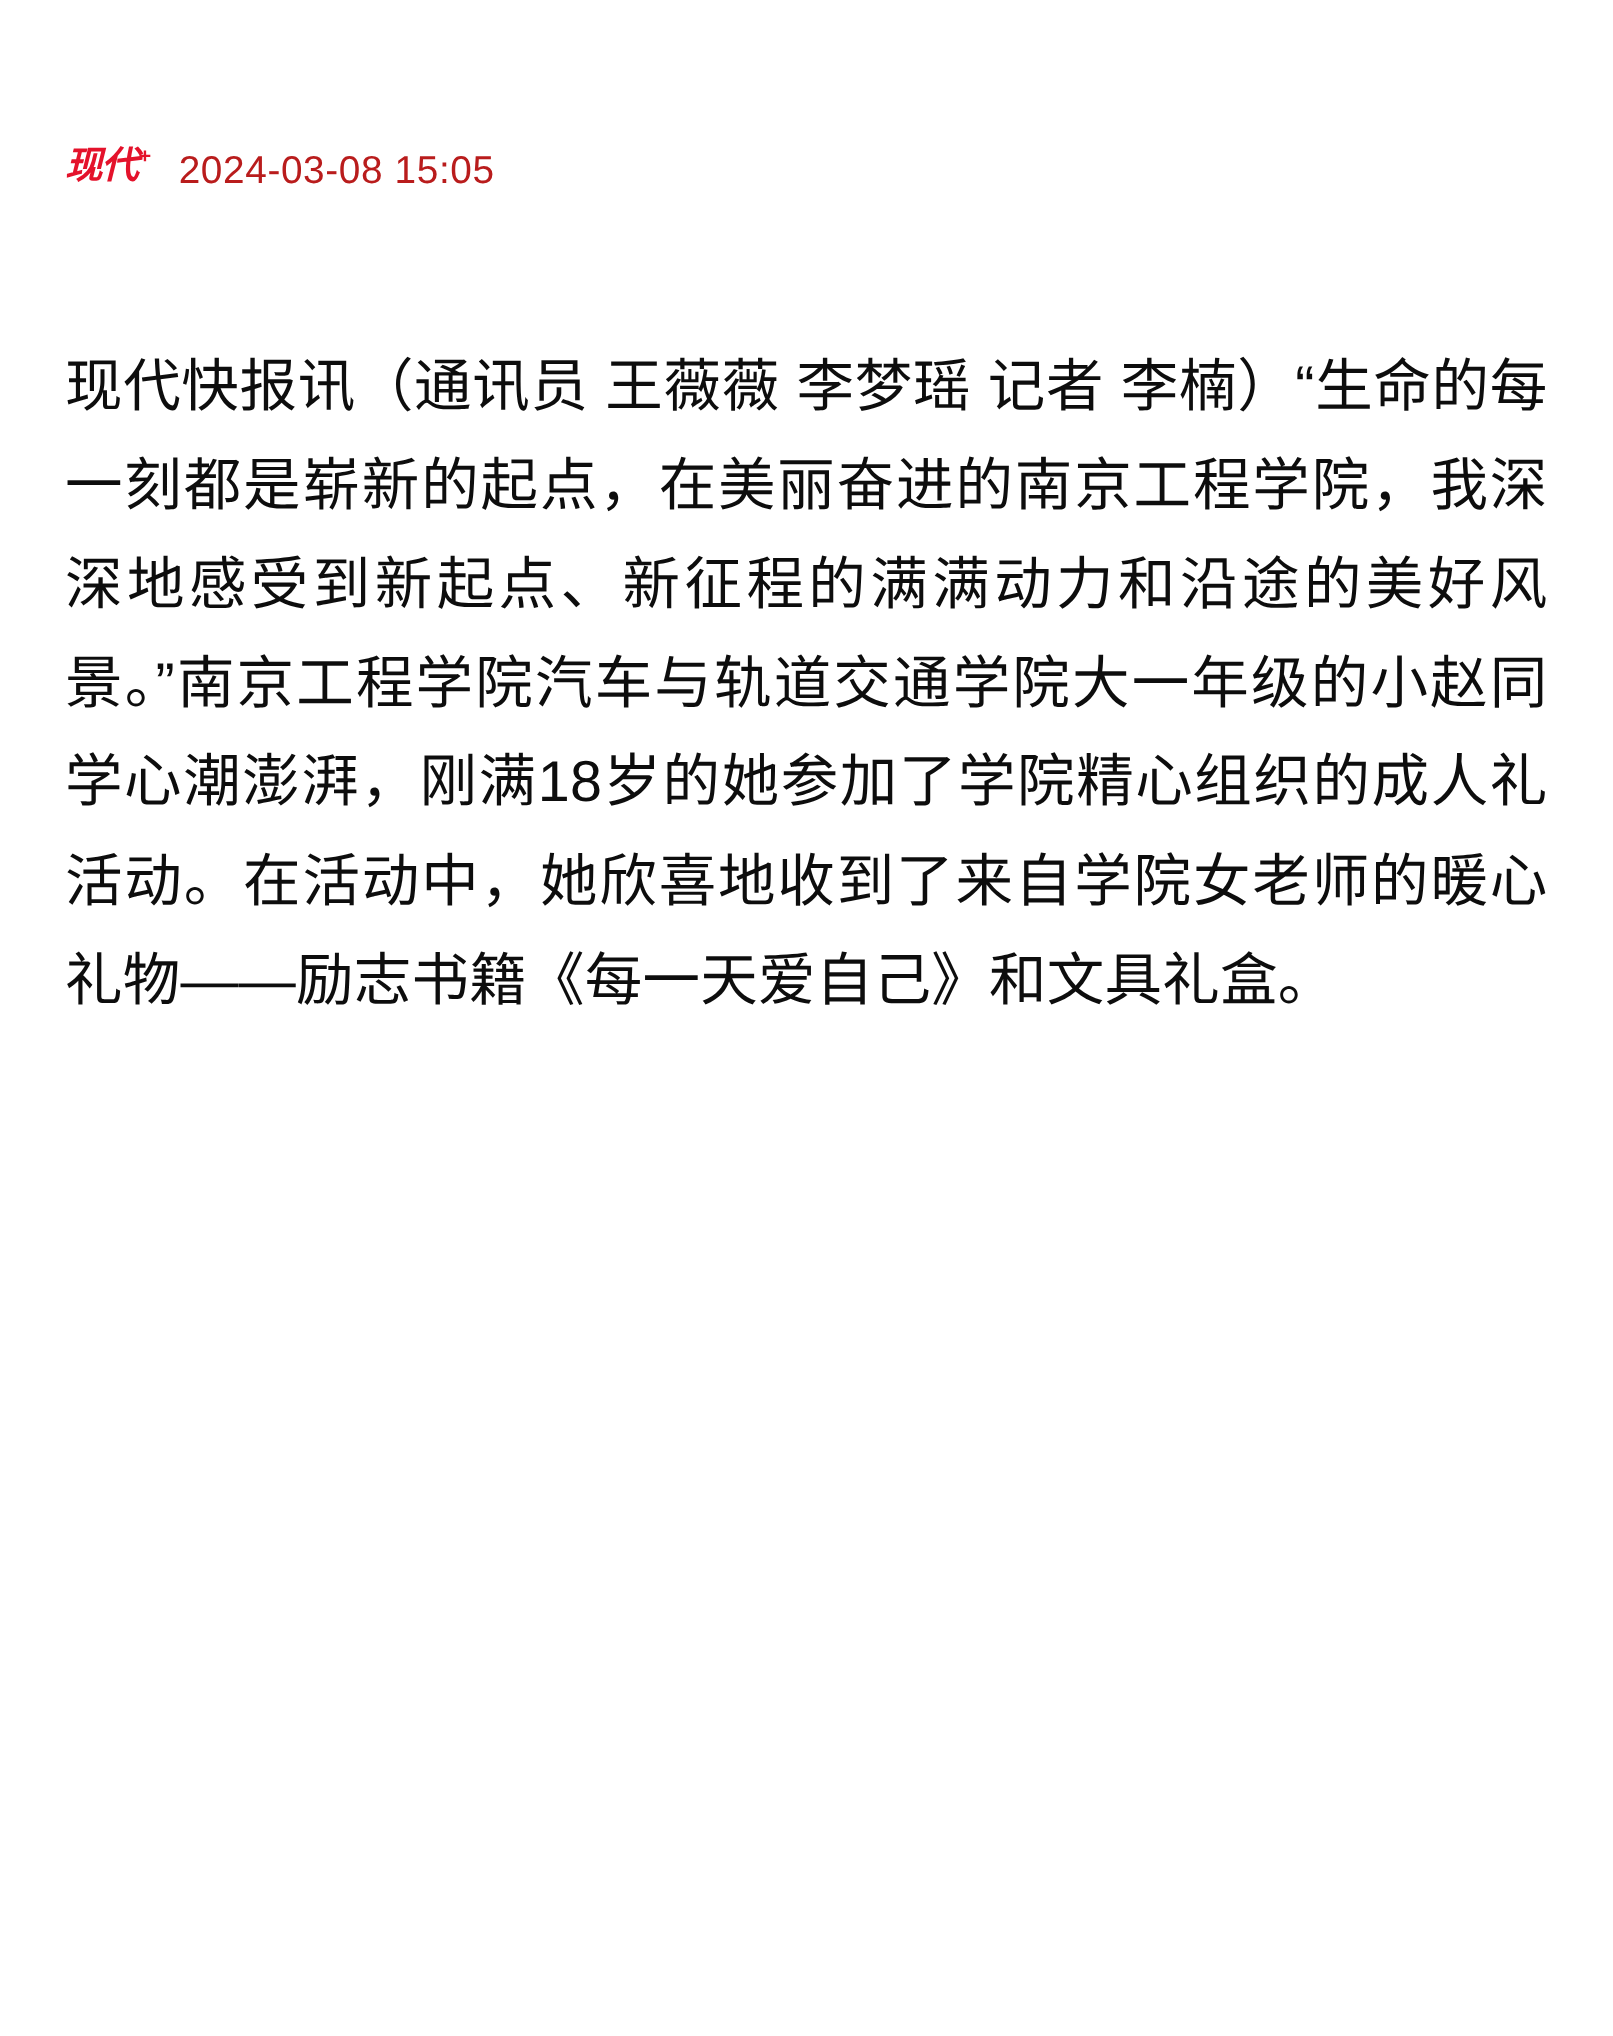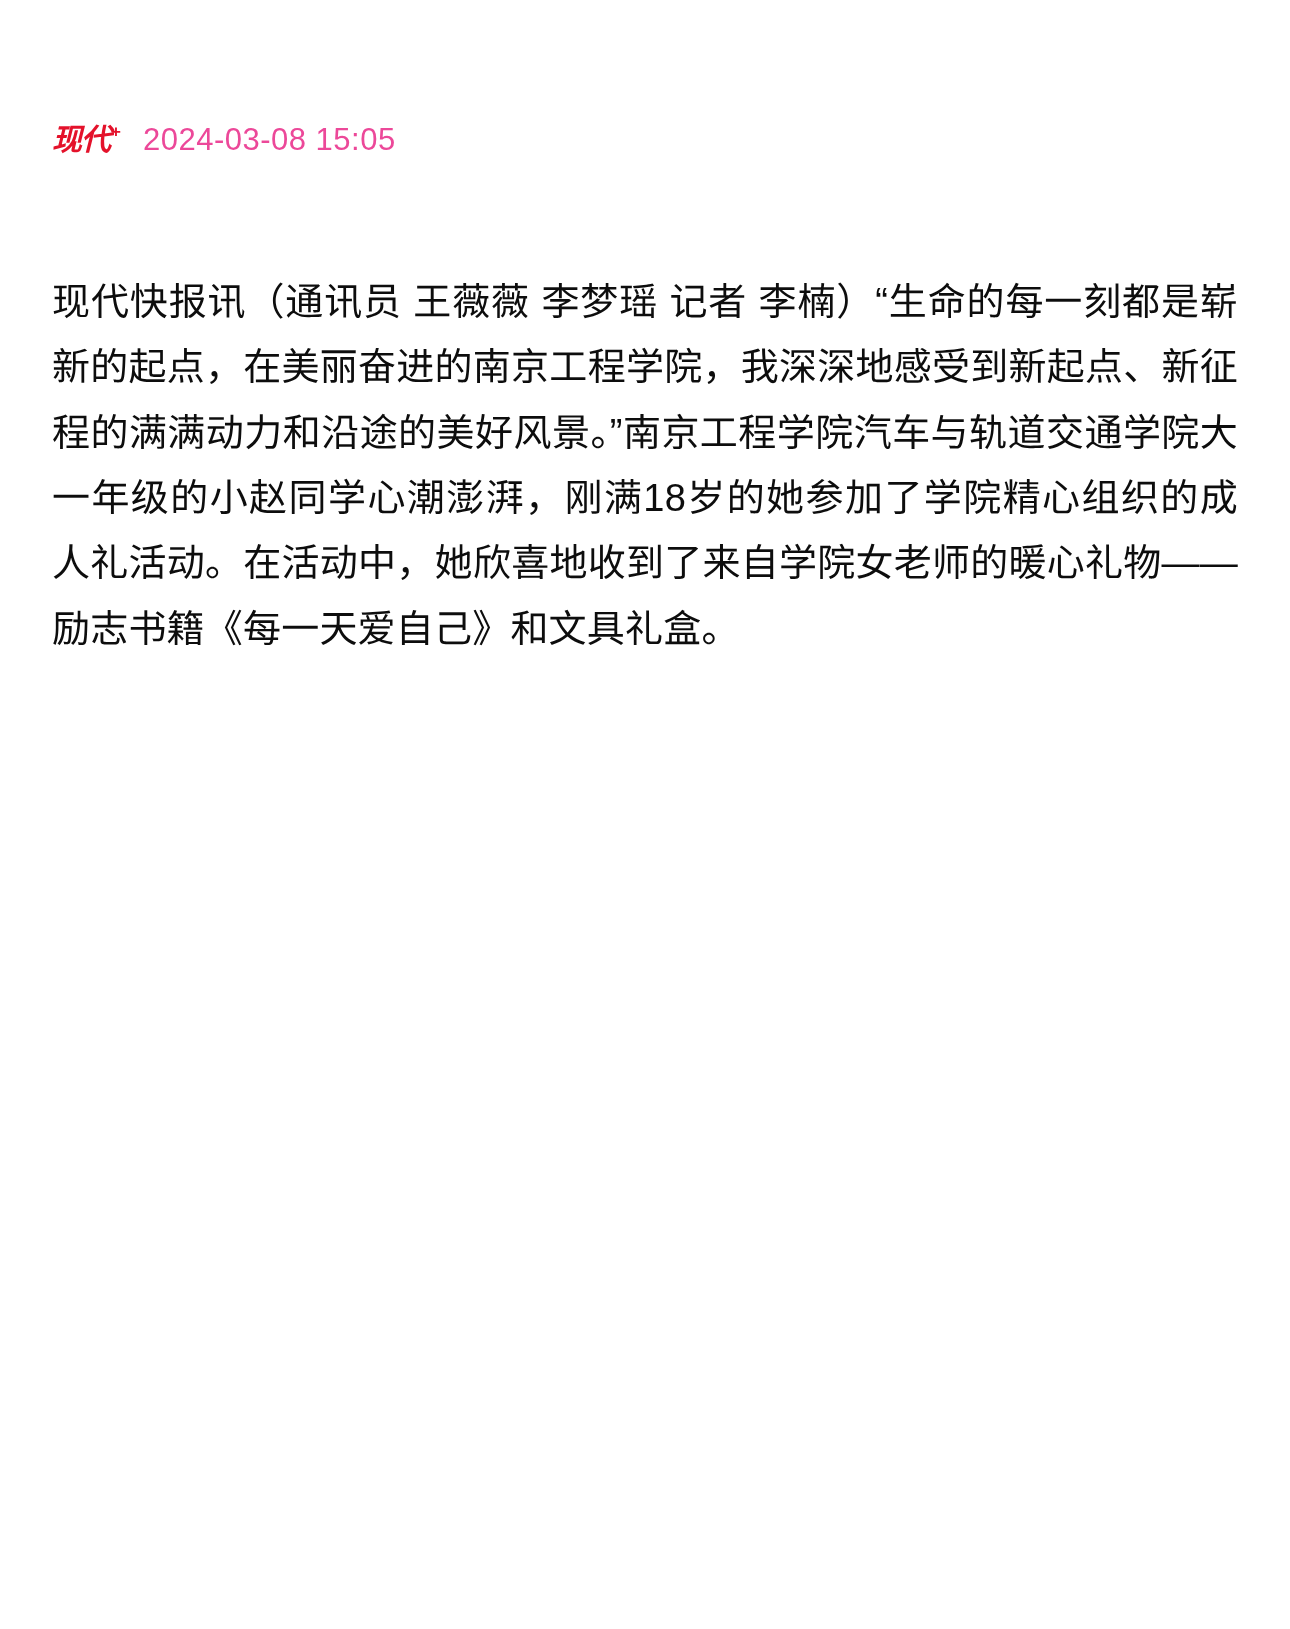--- a/index.html
+++ b/index.html
@@ -26,21 +26,20 @@
     font-size: 72px;
     line-height: 1.32;
     font-weight: 700;
     letter-spacing: 0.5px;
     color: #0d0d0d;
     margin: 0 0 0 0;
     max-width: 1140px;
   }
   .meta-row {
     display: flex;
-    align-items: center;
     margin-top: 60px;
     height: 44px;
   }
   .brand-logo {
     display: inline-flex;
     align-items: flex-start;
     margin-right: 22px;
     position: relative;
   }
   .brand-logo .brand-text {
@@ -56,29 +55,29 @@
     font-family: "Liberation Sans", sans-serif;
     font-size: 17px;
     font-weight: 700;
     color: #e4122b;
     line-height: 1;
     margin-left: 1px;
     margin-top: -2px;
   }
   .meta-time {
     font-size: 31px;
-    color: #ec4899;
+    color: #b91c1c;
     letter-spacing: 0.5px;
     font-family: "Liberation Sans", sans-serif;
   }
   .article-body {
     margin-top: 108px;
   }
   .article-body p {
-    font-size: 38px;
+    font-size: 46px;
     line-height: 1.72;
     color: #0d0d0d;
     margin: 0 0 34px 0;
     text-align: justify;
     letter-spacing: 0.2px;
     font-weight: 400;
   }
 </style>
 </head>
 <body>

